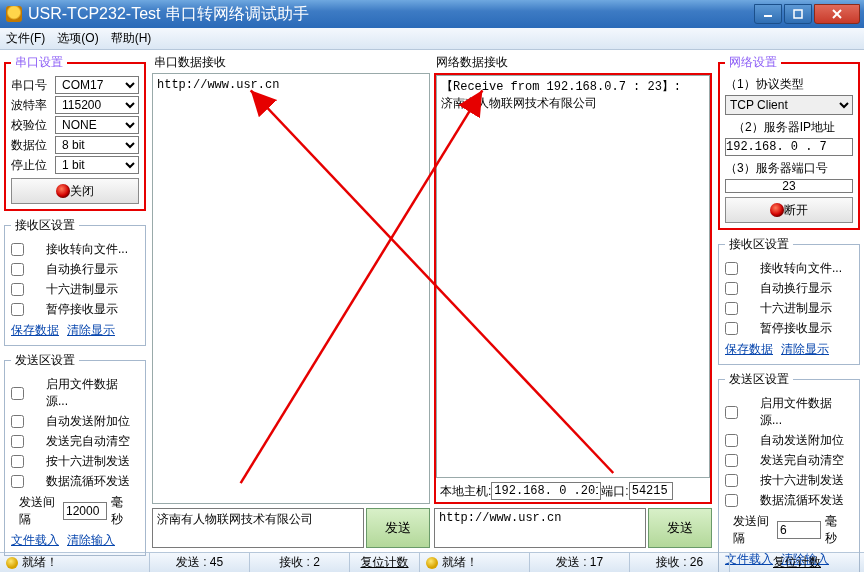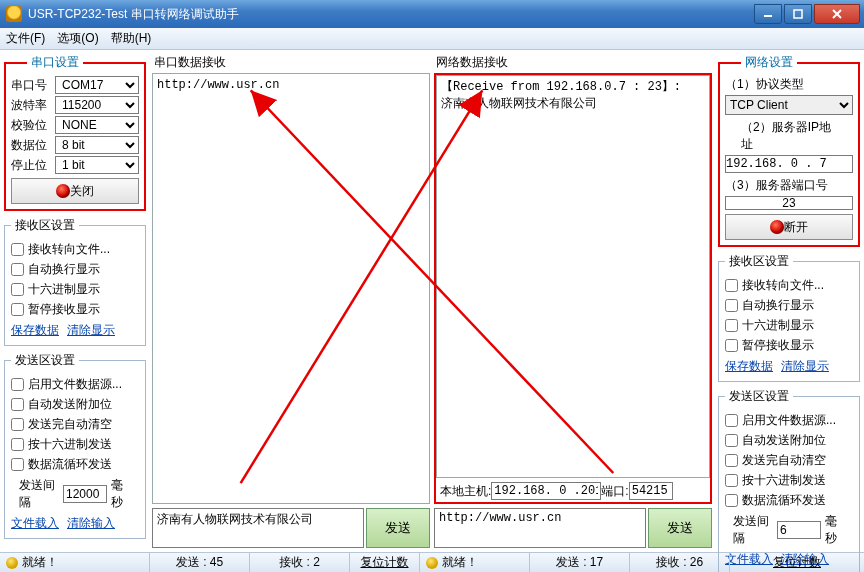--- a/index.html
+++ b/index.html
@@ -1,52 +1,52 @@
 <!DOCTYPE html>
 <html><head>
 <meta charset="utf-8">
 <style>
 * { box-sizing: border-box; margin: 0; padding: 0; font-family: "Microsoft YaHei", "SimSun", Arial, sans-serif; font-size: 12px; }
 body { background: #fff; width: 864px; height: 572px; overflow: hidden; }
 
 
 .titlebar { height: 28px; background: linear-gradient(#6fa8e0,#3d7bc4 40%,#2a6ab8); display: flex; align-items: center; color: #fff; padding-left: 6px; }
 .titlebar .tb-icon { width: 16px; height: 16px; background: radial-gradient(circle at 50% 40%, #ffd54a 45%, #c27900 60%); border-radius: 3px; margin-right: 6px; }
-.titlebar .tb-title { flex: 1; font-size: 12px; }
+.titlebar .tb-title { flex: 1; font-size: 16px; }
 .tb-btns { display: flex; height: 20px; margin-right: 4px; }
 .tb-btn { width: 28px; height: 20px; margin-left: 2px; background: linear-gradient(#5c98d4,#2f6eb3); border: 1px solid #1b4f8a; border-radius: 0 0 3px 3px; display: flex; align-items: center; justify-content: center; color: #fff; cursor: pointer; }
 .tb-close { width: 46px; background: linear-gradient(#e06a5a,#c83a2a); border-color: #8a2a1a; }
 
 
 .menubar { height: 22px; background: linear-gradient(#f4f8fd,#dbe7f4); border-bottom: 1px solid #b6c7da; display: flex; align-items: center; padding-left: 6px; }
 .menubar span { margin-right: 12px; cursor: default; }
 
 
 .client { display: flex; height: calc(572px - 28px - 22px - 20px); }
 .col-left, .col-right { width: 150px; display: flex; flex-direction: column; padding: 4px; gap: 6px; }
 .col-mid { flex: 1; display: flex; flex-direction: column; padding: 4px 2px; }
 .mid-split { display: flex; flex: 1; gap: 4px; min-height: 0; }
 .mid-half { flex: 1; display: flex; flex-direction: column; min-width: 0; }
 
 
 fieldset { border: 1px solid #a6b8cd; padding: 4px 6px 6px; }
 legend { padding: 0 4px; color: #000; font-size: 12px; }
 .redbox { border: 2px solid #e60000 !important; padding: 3px 5px 5px; }
-.redbox legend { color: #0369a1; margin-left: 16px; }
+.redbox legend { color: #8b5cf6; }
 
 
 .cfg-row { display: flex; align-items: center; margin: 2px 0; gap: 4px; }
 .cfg-row label { width: 40px; }
 .cfg-row select, .cfg-row input[type=text] { flex: 1; height: 18px; border: 1px solid #7a7a7a; background: #fff; font-size: 12px; padding: 0 2px; }
 .cfg-row select { background: #fff; }
 
 .bigbtn { width: 100%; height: 26px; margin-top: 4px; border: 1px solid #8a8a8a; background: linear-gradient(#fafafa,#e2e2e2); display: flex; align-items: center; justify-content: center; cursor: pointer; }
 .rec-dot { width: 14px; height: 14px; border-radius: 50%; background: radial-gradient(circle at 40% 35%, #ff7a5a, #d40000 55%, #8a0000); box-shadow: inset -1px -1px 2px rgba(0,0,0,.4); }
 
-.chk-row { display: flex; align-items: center; margin: 3px 0; gap: 4px; }
+.chk-row { display: flex; align-items: center; margin: 3px 0; gap: 22px; }
 .chk-row input[type=checkbox] { width: 13px; height: 13px; }
 .linkrow { display: flex; gap: 8px; margin-top: 4px; }
 .linkrow a { color: #0645ad; text-decoration: underline; cursor: pointer; }
 .send-int { display: flex; align-items: center; gap: 4px; margin: 4px 8px; }
 .send-int input { width: 44px; height: 18px; border: 1px solid #7a7a7a; text-align: left; padding: 0 2px; }
 
 
 .panel-title { font-size: 12px; margin-bottom: 2px; padding-left: 2px; }
 .recv-box { flex: 1; border: 1px solid #9aa; background: #fff; padding: 2px 4px; font-size: 12px; line-height: 16px; overflow: hidden; position: relative; white-space: pre-wrap; }
 .localhost-bar { display: flex; align-items: center; padding: 2px 4px; margin-top: 2px; }
@@ -228,21 +228,21 @@
       <line x1="90" y1="430" x2="330" y2="40" stroke="#e60000" stroke-width="2.5" marker-end="url(#ah)"></line>
       <line x1="460" y1="420" x2="100" y2="40" stroke="#e60000" stroke-width="2.5" marker-end="url(#ah)"></line>
     </svg>
   </div>
 
   <div class="col-right">
     <fieldset class="redbox">
       <legend>网络设置</legend>
       <div style="margin:2px 0;">（1）协议类型</div>
       <select style="width:100%;height:20px;border:1px solid #7a7a7a;"><option>TCP Client</option></select>
-      <div style="margin:4px 16px 2px;">（2）服务器IP地址</div>
+      <div style="margin:4px 8px 2px;">（2）服务器IP地址</div>
       <input type="text" style="width: 100%; height: 18px; border: 1px solid rgb(122, 122, 122);" class="mono" value="192.168. 0 . 7">
       <div style="margin:4px 0 2px;">（3）服务器端口号</div>
       <input type="text" style="width: 100%; height: 14px; border: 1px solid rgb(122, 122, 122); text-align: center;" value="23">
       <div class="bigbtn">
           <span class="rec-dot"></span>
           <span>断开</span>
         </div>
     </fieldset>
 
     <fieldset>

